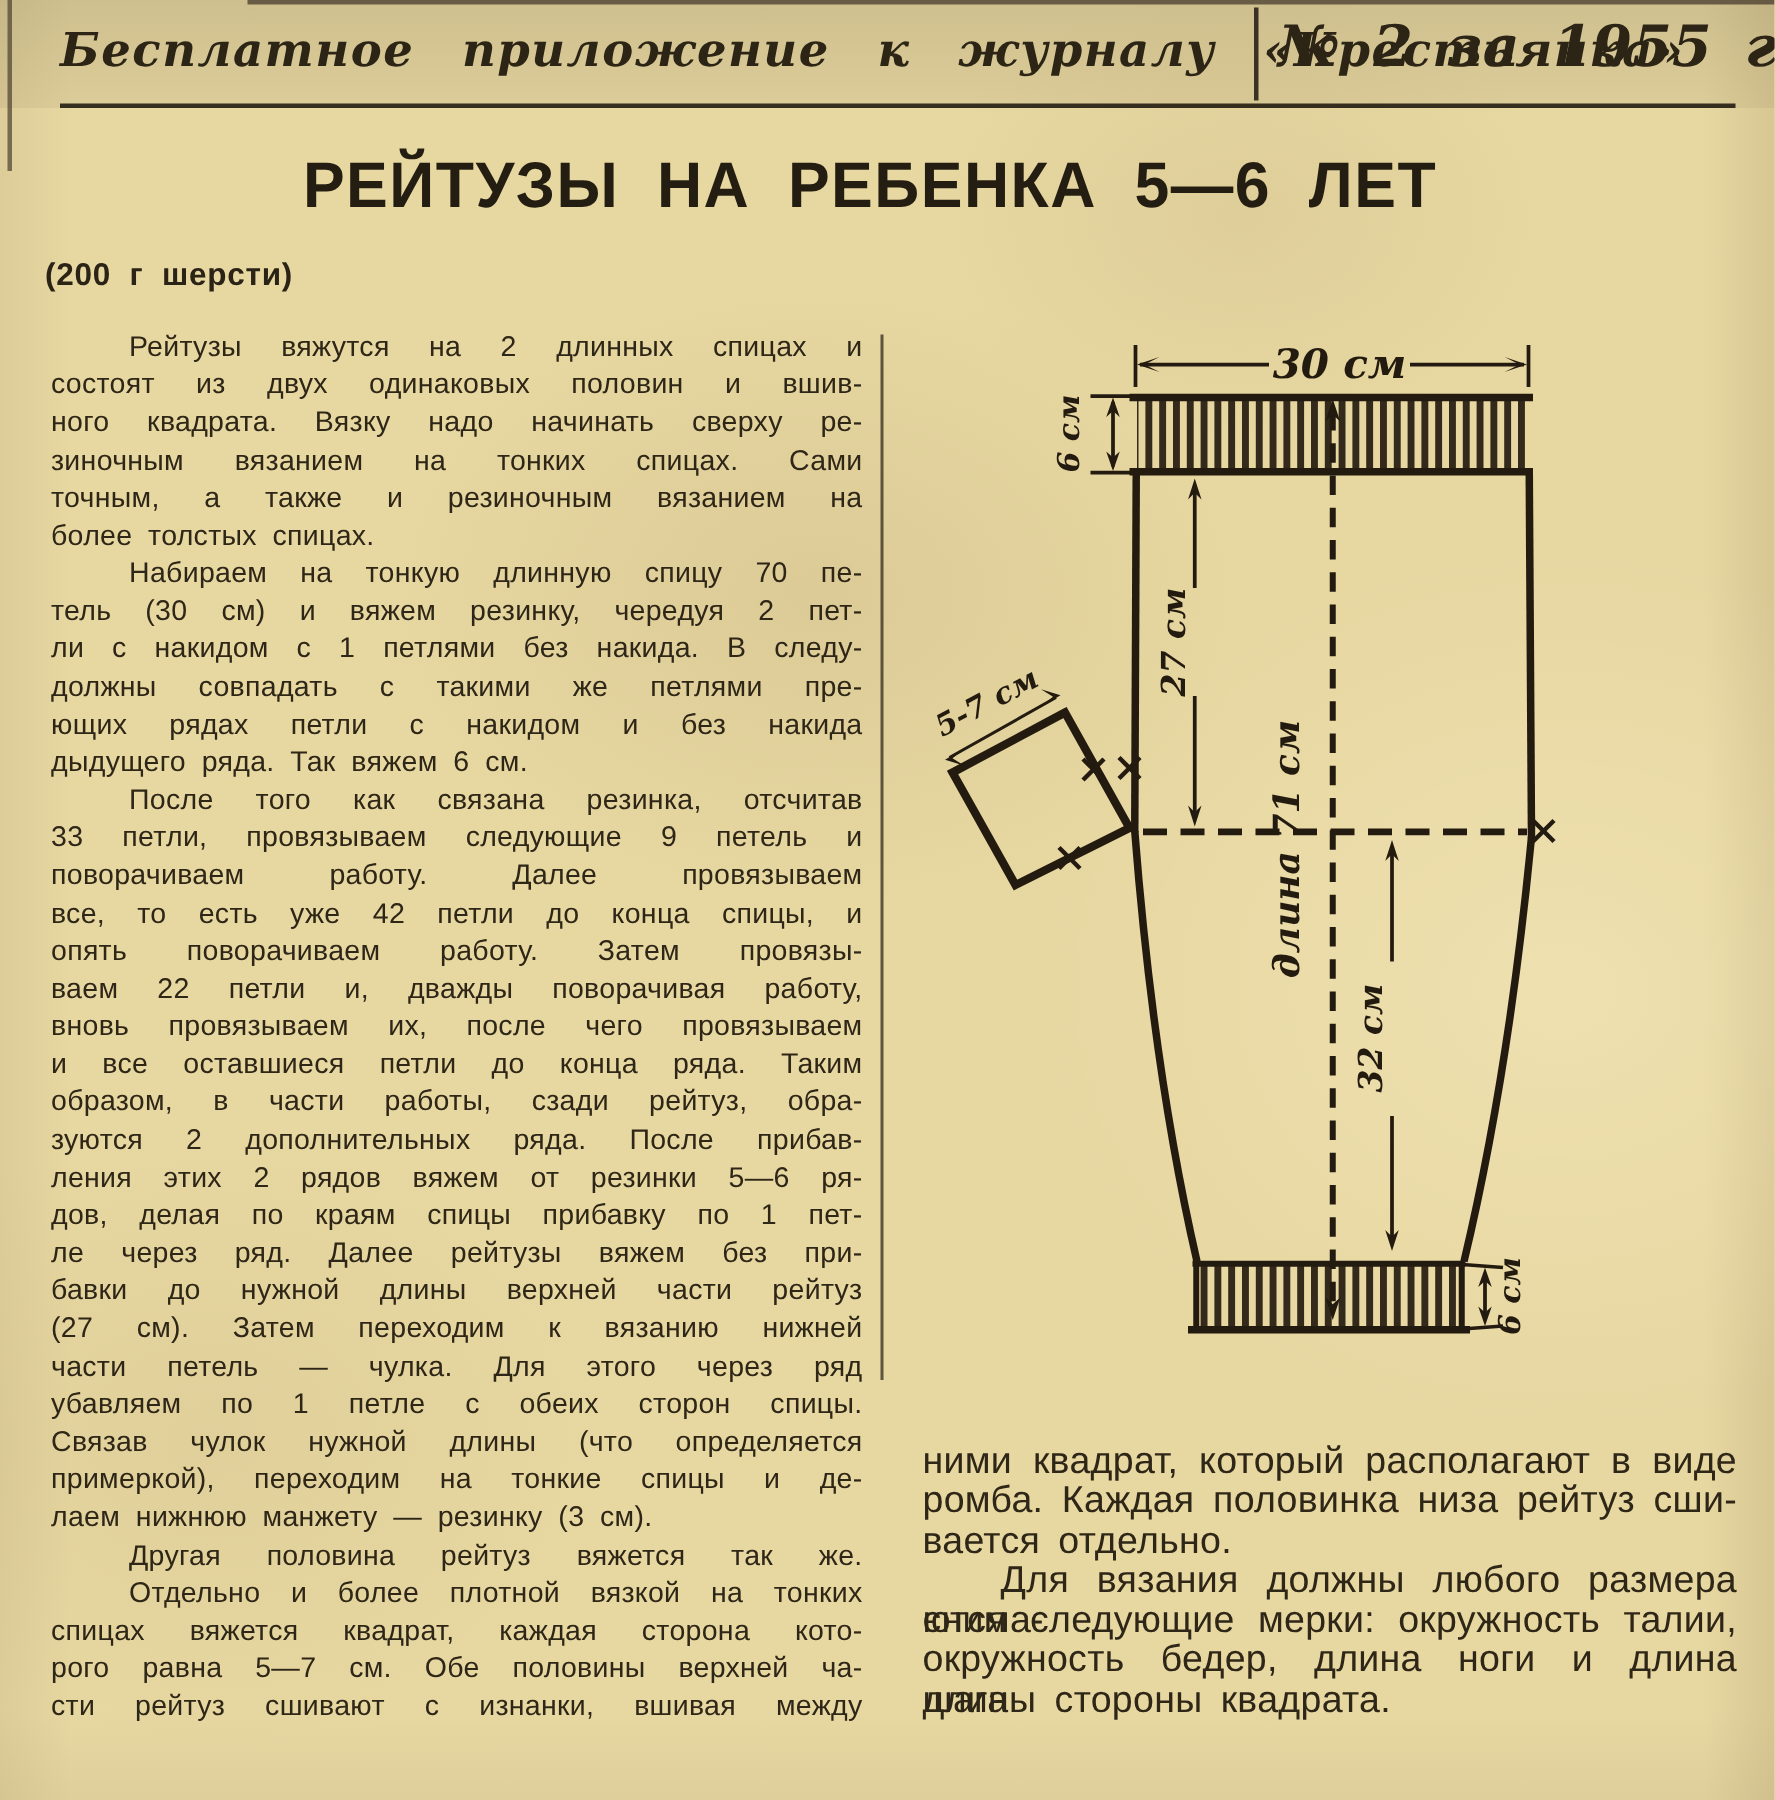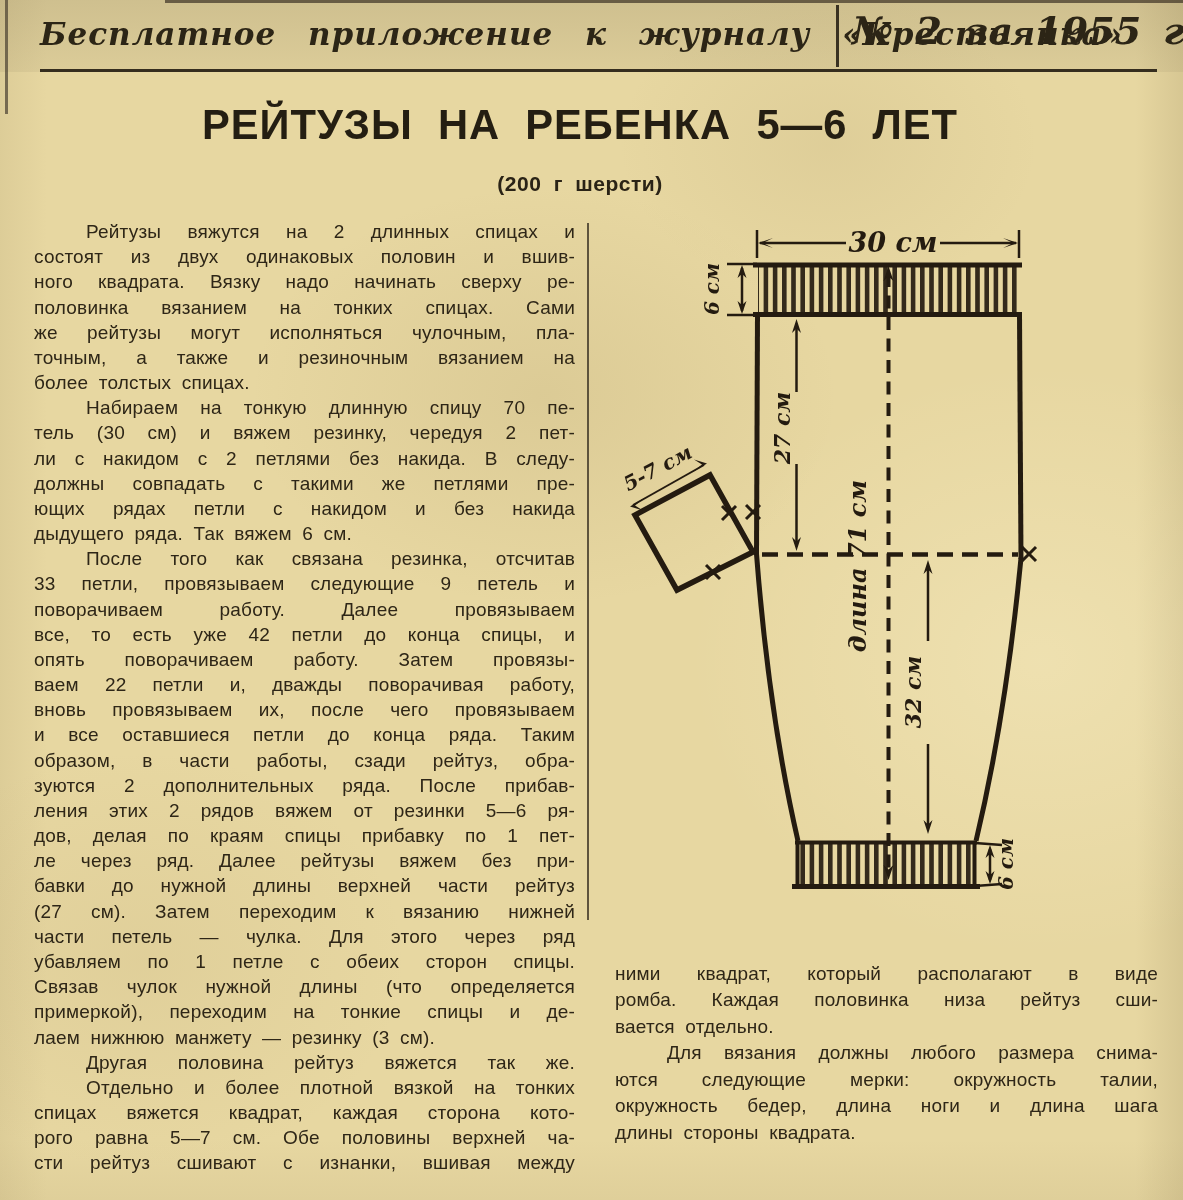--- a/index.html
+++ b/index.html
@@ -38,33 +38,33 @@
   }
   .masthead-divider{position:absolute;left:836px;top:5px;width:3px;height:62px;background:#3a3222;}
   .masthead-rule{position:absolute;left:40px;top:69px;width:1117px;height:3px;background:#352d1e;}
 
   .page-title{
     position:absolute;left:30px;top:100px;width:1100px;text-align:center;
     font-size:43px;font-weight:700;color:#241e12;
     letter-spacing:1px;word-spacing:13px;transform:scaleX(.97);
   }
   .page-subtitle{
-    position:absolute;left:30px;top:172px;width:1100px;text-align:center;
+    position:absolute;left:30px;top:172px;width:1100px;
     font-size:21px;font-weight:700;color:#2a2316;letter-spacing:.5px;word-spacing:6px;
   }
 
   .textcol{position:absolute;color:#2e2617;word-spacing:5px;letter-spacing:.2px;}
   .textcol .tline{
     text-align:justify;text-align-last:justify;
   }
   .textcol .tline.plast{text-align-last:left;}
   .textcol .tline.ind{text-indent:52px;}
   #left-column{left:34px;top:219px;width:541px;font-size:19px;}
   #left-column .tline{height:25.18px;line-height:25.18px;}
-  #right-column{left:615px;top:961px;width:543px;font-size:19px;}
+  #right-column{left:615px;top:961px;width:543px;font-size:25px;}
   #right-column .tline{height:26.45px;line-height:26.45px;}
 
   .column-divider{position:absolute;left:587px;top:223px;width:2px;height:697px;background:#463d2c;opacity:.85;}
 
   svg text{font-family:"DejaVu Serif",serif;font-style:italic;fill:#241b10;}
   .dimlabel-lg{font-size:27px;font-weight:600;}
   .dimlabel{font-size:22px;font-weight:600;}
   .dimlabel-sm{font-size:20px;font-weight:600;}
 </style>
 </head>
@@ -81,29 +81,28 @@
 <div class="masthead-rule"></div>
 
 <div class="page-title">РЕЙТУЗЫ  НА  РЕБЕНКА  5—6  ЛЕТ</div>
 <div class="page-subtitle">(200 г шерсти)</div>
 
 <div id="left-column" class="textcol">
     <div class="para">
       <div class="tline ind">Рейтузы вяжутся на 2 длинных спицах и</div>
       <div class="tline">состоят из двух одинаковых половин и вшив-</div>
       <div class="tline">ного квадрата. Вязку надо начинать сверху ре-</div>
-      <div class="tline">половинка вязанием на тонких спицах. Сами</div>
-      <div class="tline">же рейтузы могут исполняться чулочным, пла-</div>
+      <div class="tline">зиночным вязанием на тонких спицах. Сами</div>
       <div class="tline">точным, а также и резиночным вязанием на</div>
       <div class="tline plast">более толстых спицах.</div>
     </div>
     <div class="para">
       <div class="tline ind">Набираем на тонкую длинную спицу 70 пе-</div>
       <div class="tline">тель (30 см) и вяжем резинку, чередуя 2 пет-</div>
-      <div class="tline">ли с накидом с 2 петлями без накида. В следу-</div>
+      <div class="tline">ли с накидом с 1 петлями без накида. В следу-</div>
       <div class="tline">должны совпадать с такими же петлями пре-</div>
       <div class="tline">ющих рядах петли с накидом и без накида</div>
       <div class="tline plast">дыдущего ряда. Так вяжем 6 см.</div>
     </div>
     <div class="para">
       <div class="tline ind">После того как связана резинка, отсчитав</div>
       <div class="tline">33 петли, провязываем следующие 9 петель и</div>
       <div class="tline">поворачиваем работу. Далее провязываем</div>
       <div class="tline">все, то есть уже 42 петли до конца спицы, и</div>
       <div class="tline">опять поворачиваем работу. Затем провязы-</div>

